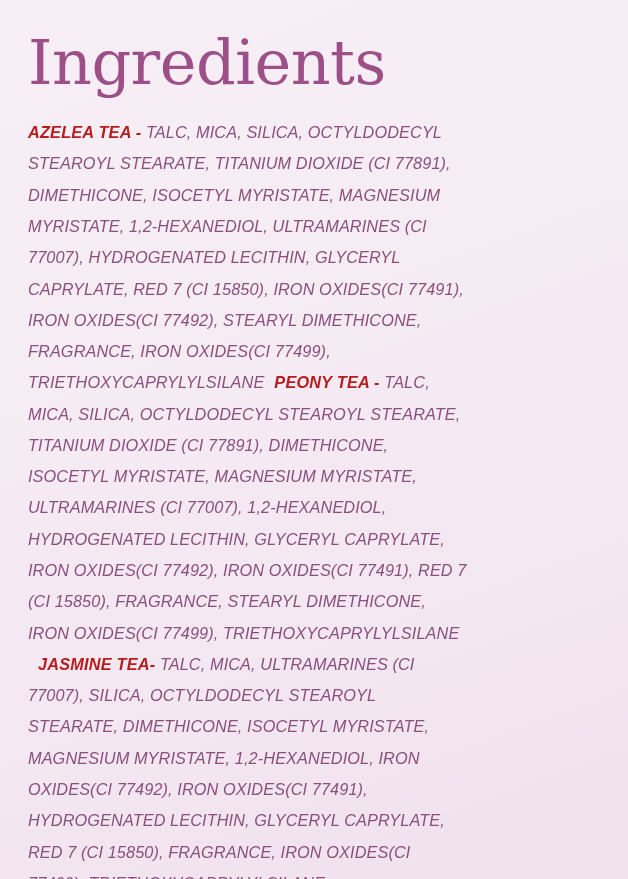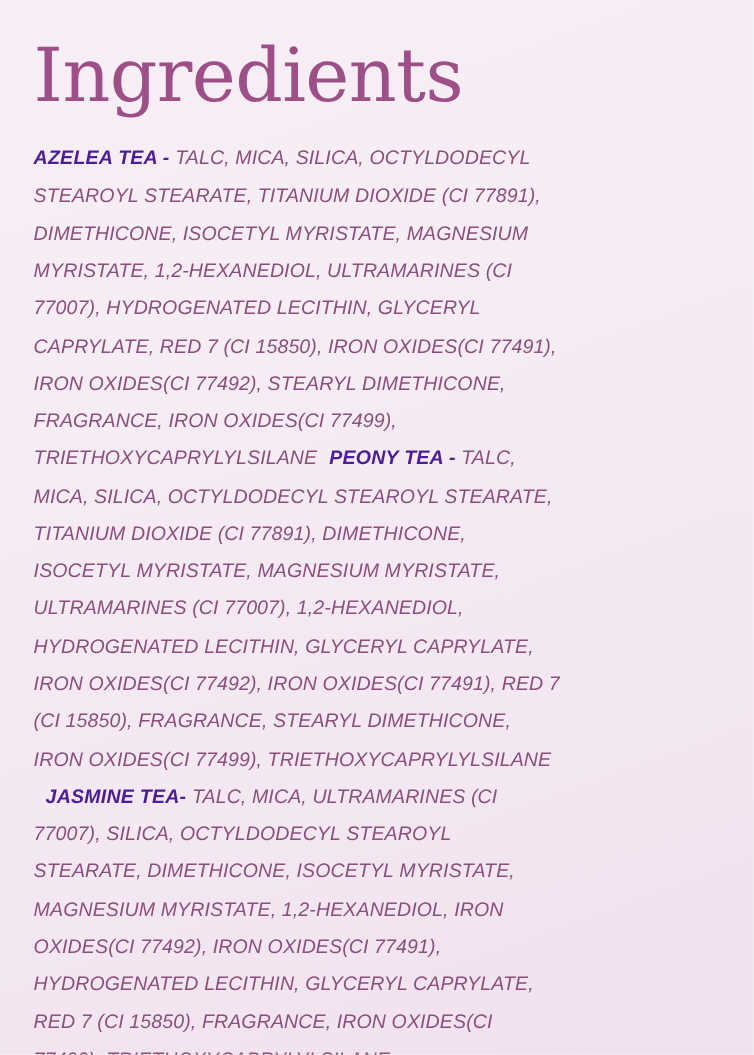--- a/index.html
+++ b/index.html
@@ -36,21 +36,21 @@
     font-size: 16.3px;
     line-height: 1.92;
     letter-spacing: 0.1px;
     color: #8a4f7d;
     text-align: left;
     margin: 0 2px;
   }
   .shade-name {
     font-weight: bold;
     font-style: italic;
-    color: #4c1d95;
+    color: #b91c1c;
     letter-spacing: 0.2px;
   }
   .gap {
     display: inline-block;
     width: 10px;
   }
 </style>
 </head>
 <body>
 

